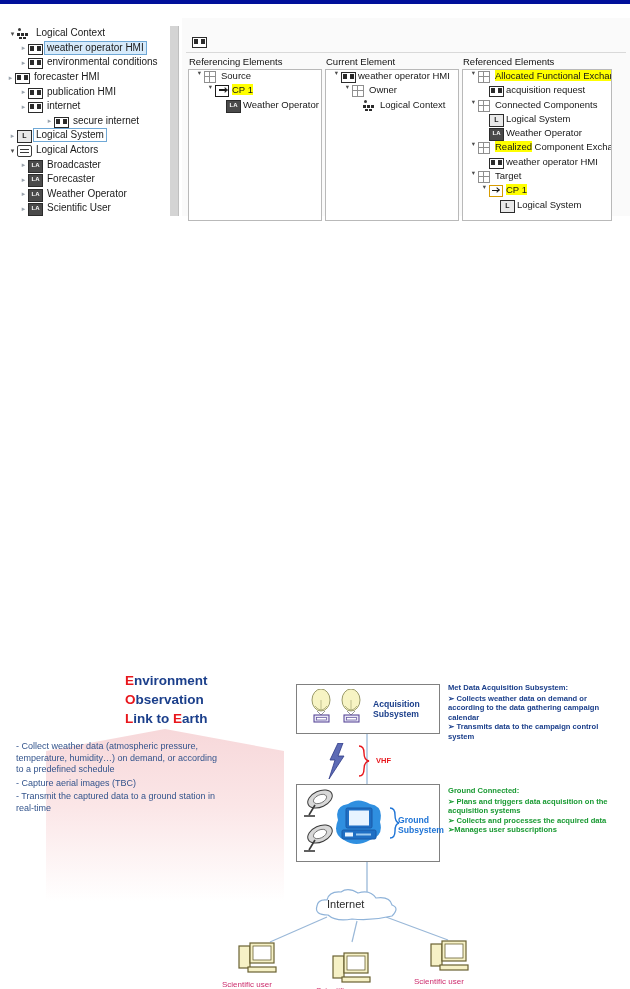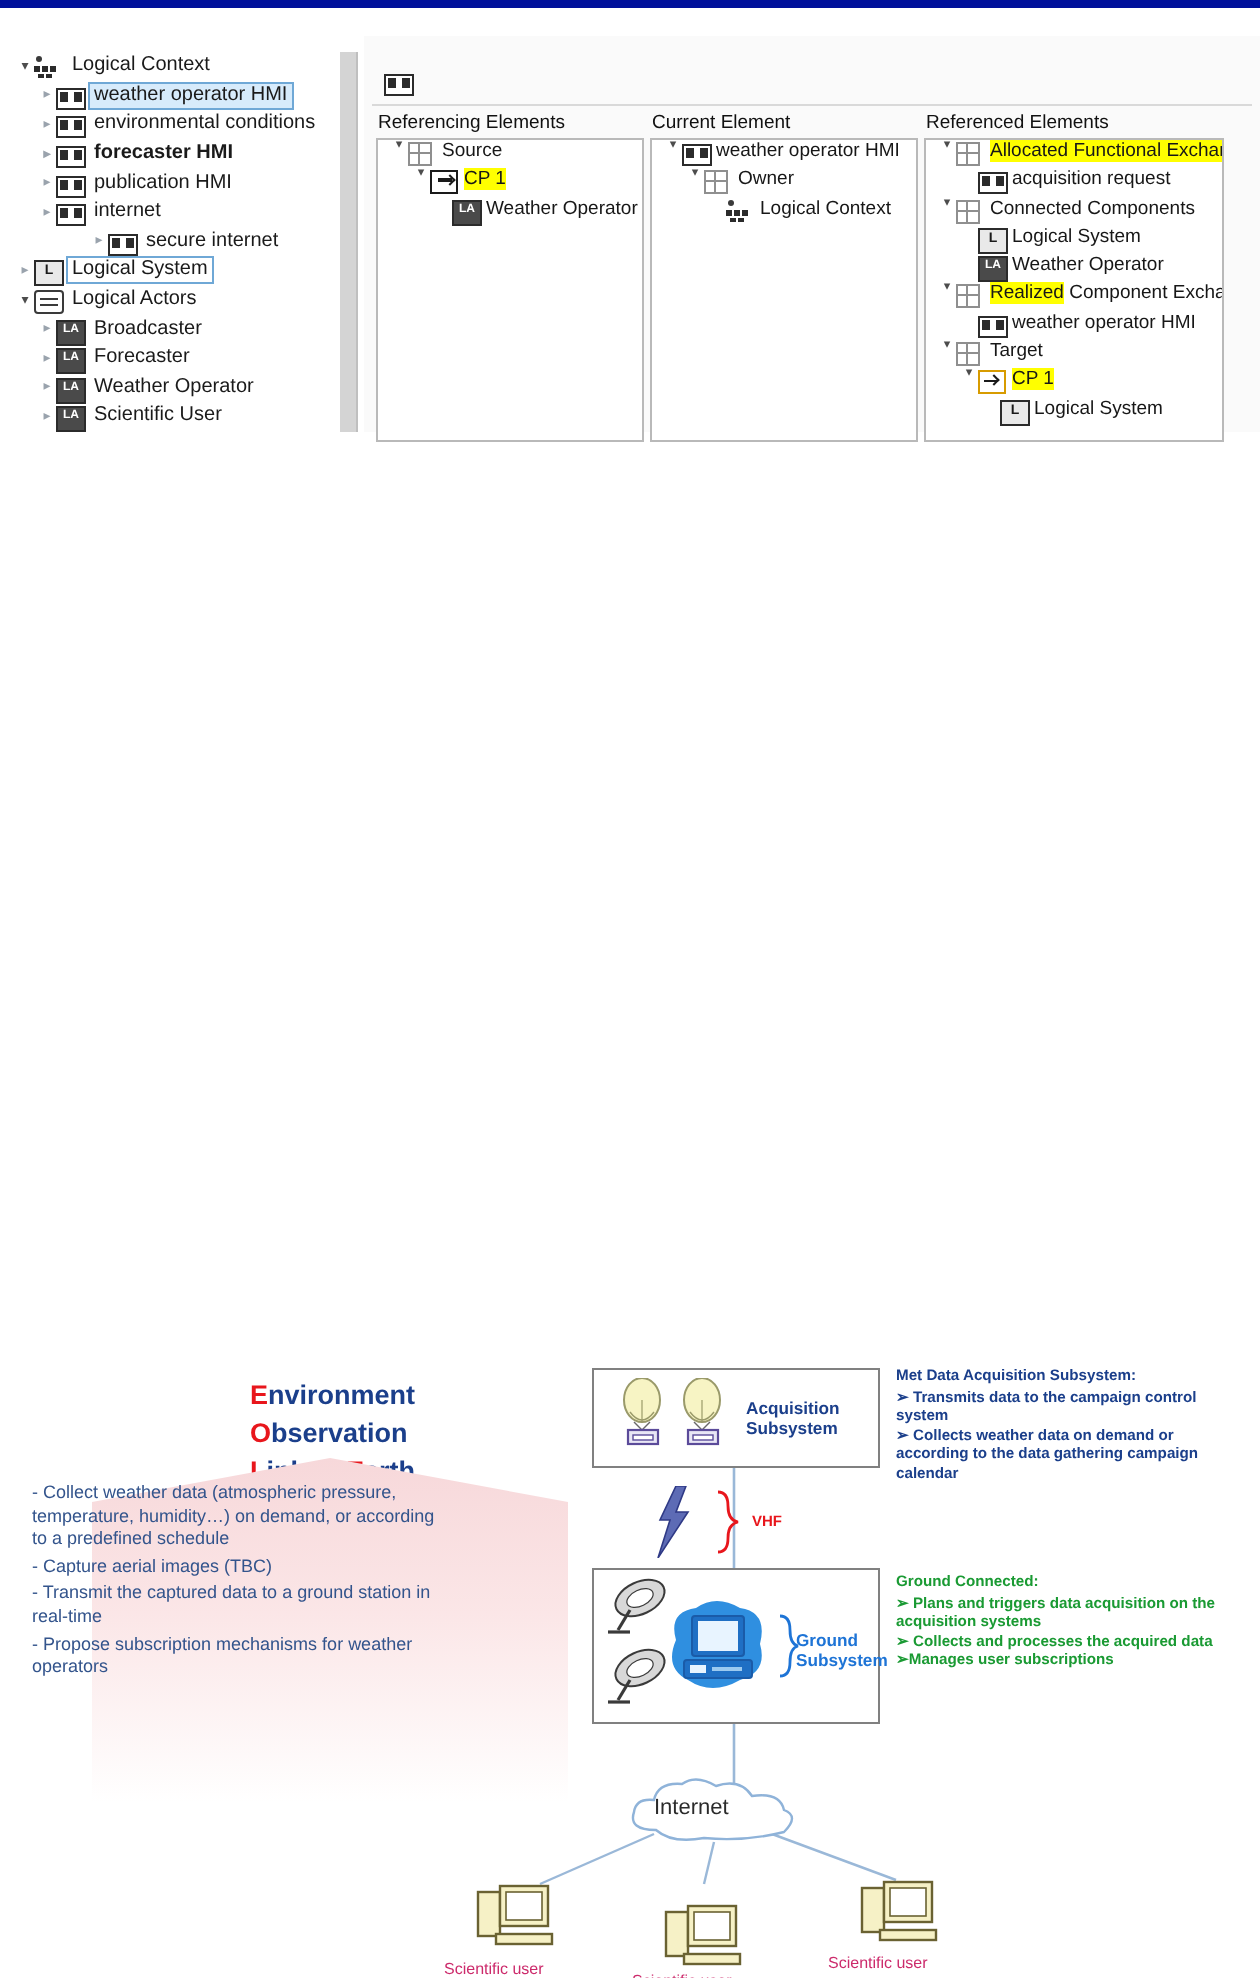--- a/index.html
+++ b/index.html
@@ -69,21 +69,21 @@
   .col{position:absolute;top:38px;}
   .col-hd{font-size:9.5px;color:#111;margin-bottom:2px;padding-left:1px;}
   .col-body{border:1px solid #b9b9b9;background:#fff;overflow:hidden;}
   .crow{display:flex;align-items:flex-start;height:14.3px;white-space:nowrap;font-size:9.5px;color:#171717;}
   .crow .arrow{font-size:6.5px;}
   .hl{background:#ffff00;}
 
   
   .slide{position:absolute;left:0;top:655px;width:630px;height:334px;background:#fff;}
 
-  .eole-title{position:absolute;left:125px;top:16px;font-size:13.5px;font-weight:bold;line-height:19px;color:#1b3f8b;margin-top:17px;}
+  .eole-title{position:absolute;left:125px;top:16px;font-size:13.5px;font-weight:bold;line-height:19px;color:#1b3f8b;}
   .eole-title span.r{color:#e8161c;}
 
   .callout{position:absolute;left:46px;top:74px;width:238px;height:172px;
      background:linear-gradient(180deg,#f7d8da 0%,#fbe6e7 45%,#ffffff 100%);
      clip-path:polygon(0 22px, 50% 0, 100% 22px, 100% 100%, 0 100%);}
   .callout-h{position:absolute;left:14px;top:38px;width:212px;text-align:center;
      font-size:13px;font-weight:bold;color:#1b3f8b;line-height:17px;}
   .callout-b{position:absolute;left:16px;top:86px;width:210px;font-size:9px;color:#33548c;line-height:11.6px;}
   .callout-b p{margin:0 0 2px 0;}
 
@@ -130,21 +130,21 @@
         </span>
         <span class="tlabel sel">weather operator HMI</span>
       </div>
       <div class="trow" style="padding-left: 19px;">
         <span class="arrow closed">▸</span>
         <span class="ico">
           <span class="ic-exch"></span>
         </span>
         <span class="tlabel">environmental conditions</span>
       </div>
-      <div class="trow" style="padding-left: 19px; font-weight: bold;">
+      <div class="trow" style="padding-left: 6px;">
         <span class="arrow closed">▸</span>
         <span class="ico">
           <span class="ic-exch"></span>
         </span>
         <span class="tlabel">forecaster HMI</span>
       </div>
       <div class="trow" style="padding-left: 19px;">
         <span class="arrow closed">▸</span>
         <span class="ico">
           <span class="ic-exch"></span>
@@ -367,21 +367,20 @@
     <div><span class="r">E</span><span>nvironment</span></div>
     <div><span class="r">O</span><span>bservation</span></div>
     <div><span class="r">L</span><span>ink to </span><span class="r">E</span><span>arth</span></div>
   </div>
 
   <div class="callout"></div>
   <div class="callout-b" id="callout-bullets">
       <p>- Collect weather data (atmospheric pressure, temperature, humidity…) on demand, or according to a predefined schedule</p>
       <p>- Capture aerial images (TBC)</p>
       <p>- Transmit the captured data to a ground station in real-time</p>
-      <p>- Propose subscription mechanisms for weather operators</p>
     </div>
 
   <div class="box box-acq"></div>
   <div class="balloon" style="left:308px;top:34px;">
     <svg width="26" height="36" viewBox="0 0 26 36">
       <ellipse cx="13" cy="11" rx="9" ry="11" fill="#f7f4c4" stroke="#9a9a6a" stroke-width="1"></ellipse>
       <path d="M7 17 Q13 25 19 17" fill="none" stroke="#9a9a6a" stroke-width="0.7"></path>
       <line x1="13" y1="11" x2="13" y2="22" stroke="#9a9a6a" stroke-width="0.6"></line>
       <line x1="9" y1="22" x2="13" y2="26" stroke="#6a6a6a" stroke-width="0.7"></line>
       <line x1="17" y1="22" x2="13" y2="26" stroke="#6a6a6a" stroke-width="0.7"></line>
@@ -480,22 +479,22 @@
       <rect x="3" y="5" width="11" height="22" fill="#f6f1c6" stroke="#6a6232" stroke-width="1.2"></rect>
       <rect x="14" y="2" width="24" height="20" fill="#f6f1c6" stroke="#6a6232" stroke-width="1.2"></rect>
       <rect x="17" y="5" width="18" height="14" fill="#ffffff" stroke="#6a6232" stroke-width="0.8"></rect>
       <rect x="12" y="26" width="28" height="5" fill="#f6f1c6" stroke="#6a6232" stroke-width="1.2"></rect>
     </svg>
   </div>
   <div class="lbl-sci" style="left:414px;top:322px;">Scientific user</div>
 
   <div class="txt-met" id="met-block">
       <b>Met Data Acquisition Subsystem:</b>
+      <div>➢ Collects weather data on demand or according to the data gathering campaign calendar</div>
       <div>➢ Transmits data to the campaign control system</div>
-      <div>➢ Collects weather data on demand or according to the data gathering campaign calendar</div>
     </div>
   <div class="txt-gnd" id="gnd-block">
       <b>Ground Connected:</b>
       <div>➢ Plans and triggers data acquisition on the acquisition systems</div>
       <div>➢ Collects and processes the acquired data</div>
       <div>➢Manages user subscriptions</div>
     </div>
 </div>
 
 </body></html>

